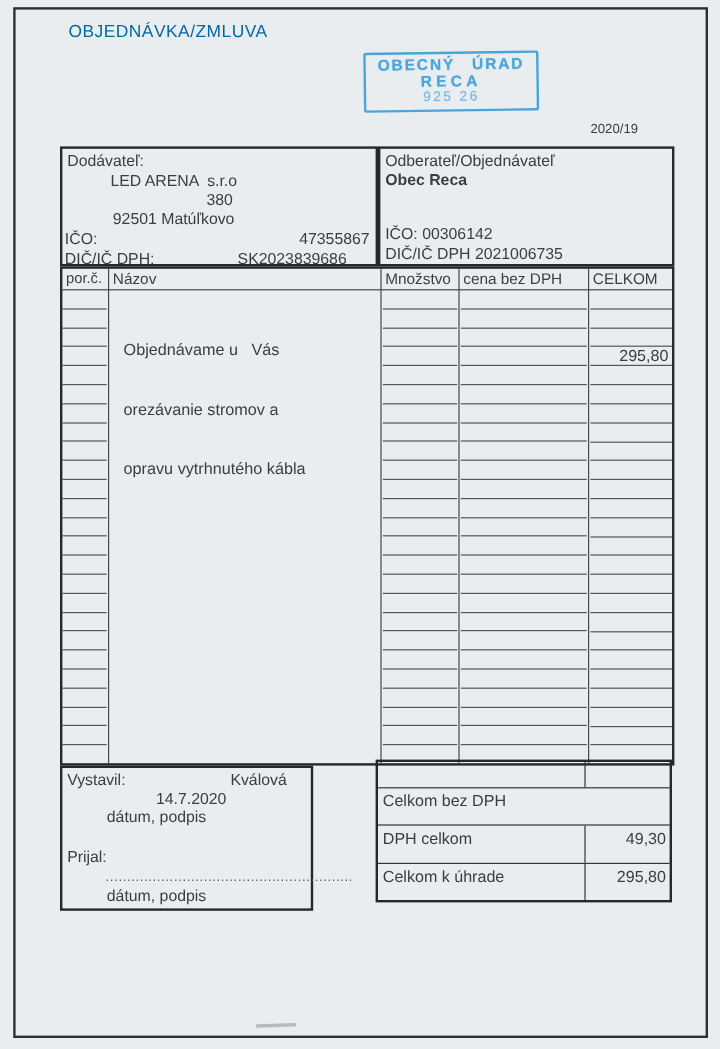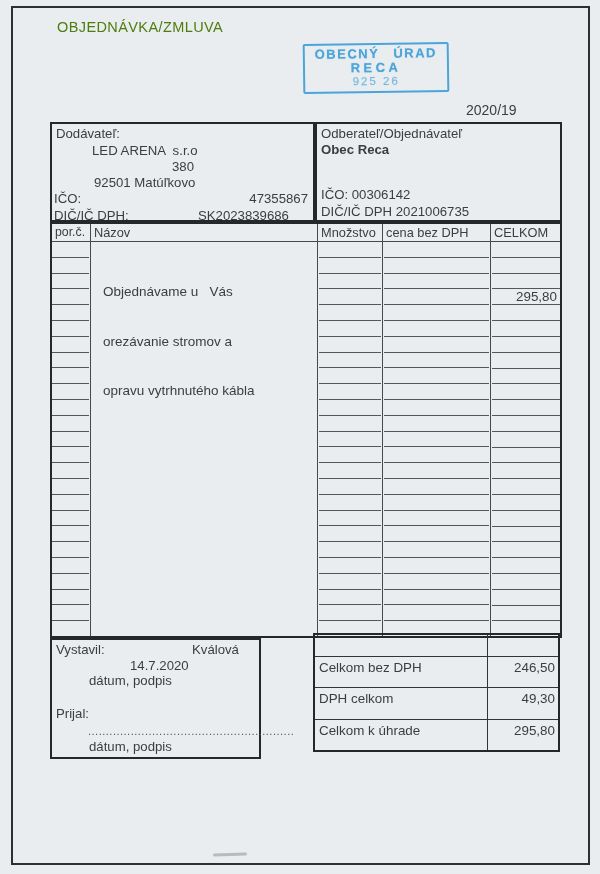--- a/index.html
+++ b/index.html
@@ -11,22 +11,22 @@
     -webkit-font-smoothing:antialiased;
   }
   .abs{position:absolute;}
   
   .page-frame{
     left:11px;top:6px;width:579px;height:859px;
     border:2px solid #2e2f30;
     background:#eaedef;
     box-sizing:border-box;
   }
-  .doc-title{left:57px;top:19px;font-size:14.5px;letter-spacing:.4px;color:#4d7c0f;}
-  .doc-number{left:466px;top:102px;font-size:14px;}
+  .doc-title{left:57px;top:19px;font-size:14.5px;letter-spacing:.4px;color:#0369a1;}
+  .doc-number{left:492px;top:102px;font-size:11px;}
   
   .stamp{
     left:303px;top:43px;width:146px;height:50px;
     border:2.5px solid #4aa5da;border-radius:2px;
     color:#4aa5da;text-align:center;box-sizing:border-box;
     transform:rotate(-0.8deg);padding-top:2px;
     text-shadow:0 0 1px rgba(74,165,218,.55);
   }
   .stamp-l1{font-size:13px;font-weight:bold;letter-spacing:1.5px;word-spacing:9px;line-height:14px;}
   .stamp-l2{font-size:13px;font-weight:bold;letter-spacing:3.5px;line-height:14px;}
@@ -244,21 +244,20 @@
   <div class="abs t13" style="left:37px;top:99px;">dátum, podpis</div>
 </div>
 
 <div class="abs box totals-box">
   <div class="totals-empty-row">
     <div class="totals-spacer"></div>
     <div class="totals-value"></div>
   </div>
   <div class="totals-row">
     <div class="totals-label">Celkom bez DPH</div>
-    <div class="totals-value">246,50</div>
   </div>
   <div class="totals-row">
     <div class="totals-label">DPH celkom</div>
     <div class="totals-value">49,30</div>
   </div>
   <div class="totals-row">
     <div class="totals-label">Celkom k úhrade</div>
     <div class="totals-value">295,80</div>
   </div>
 </div>

